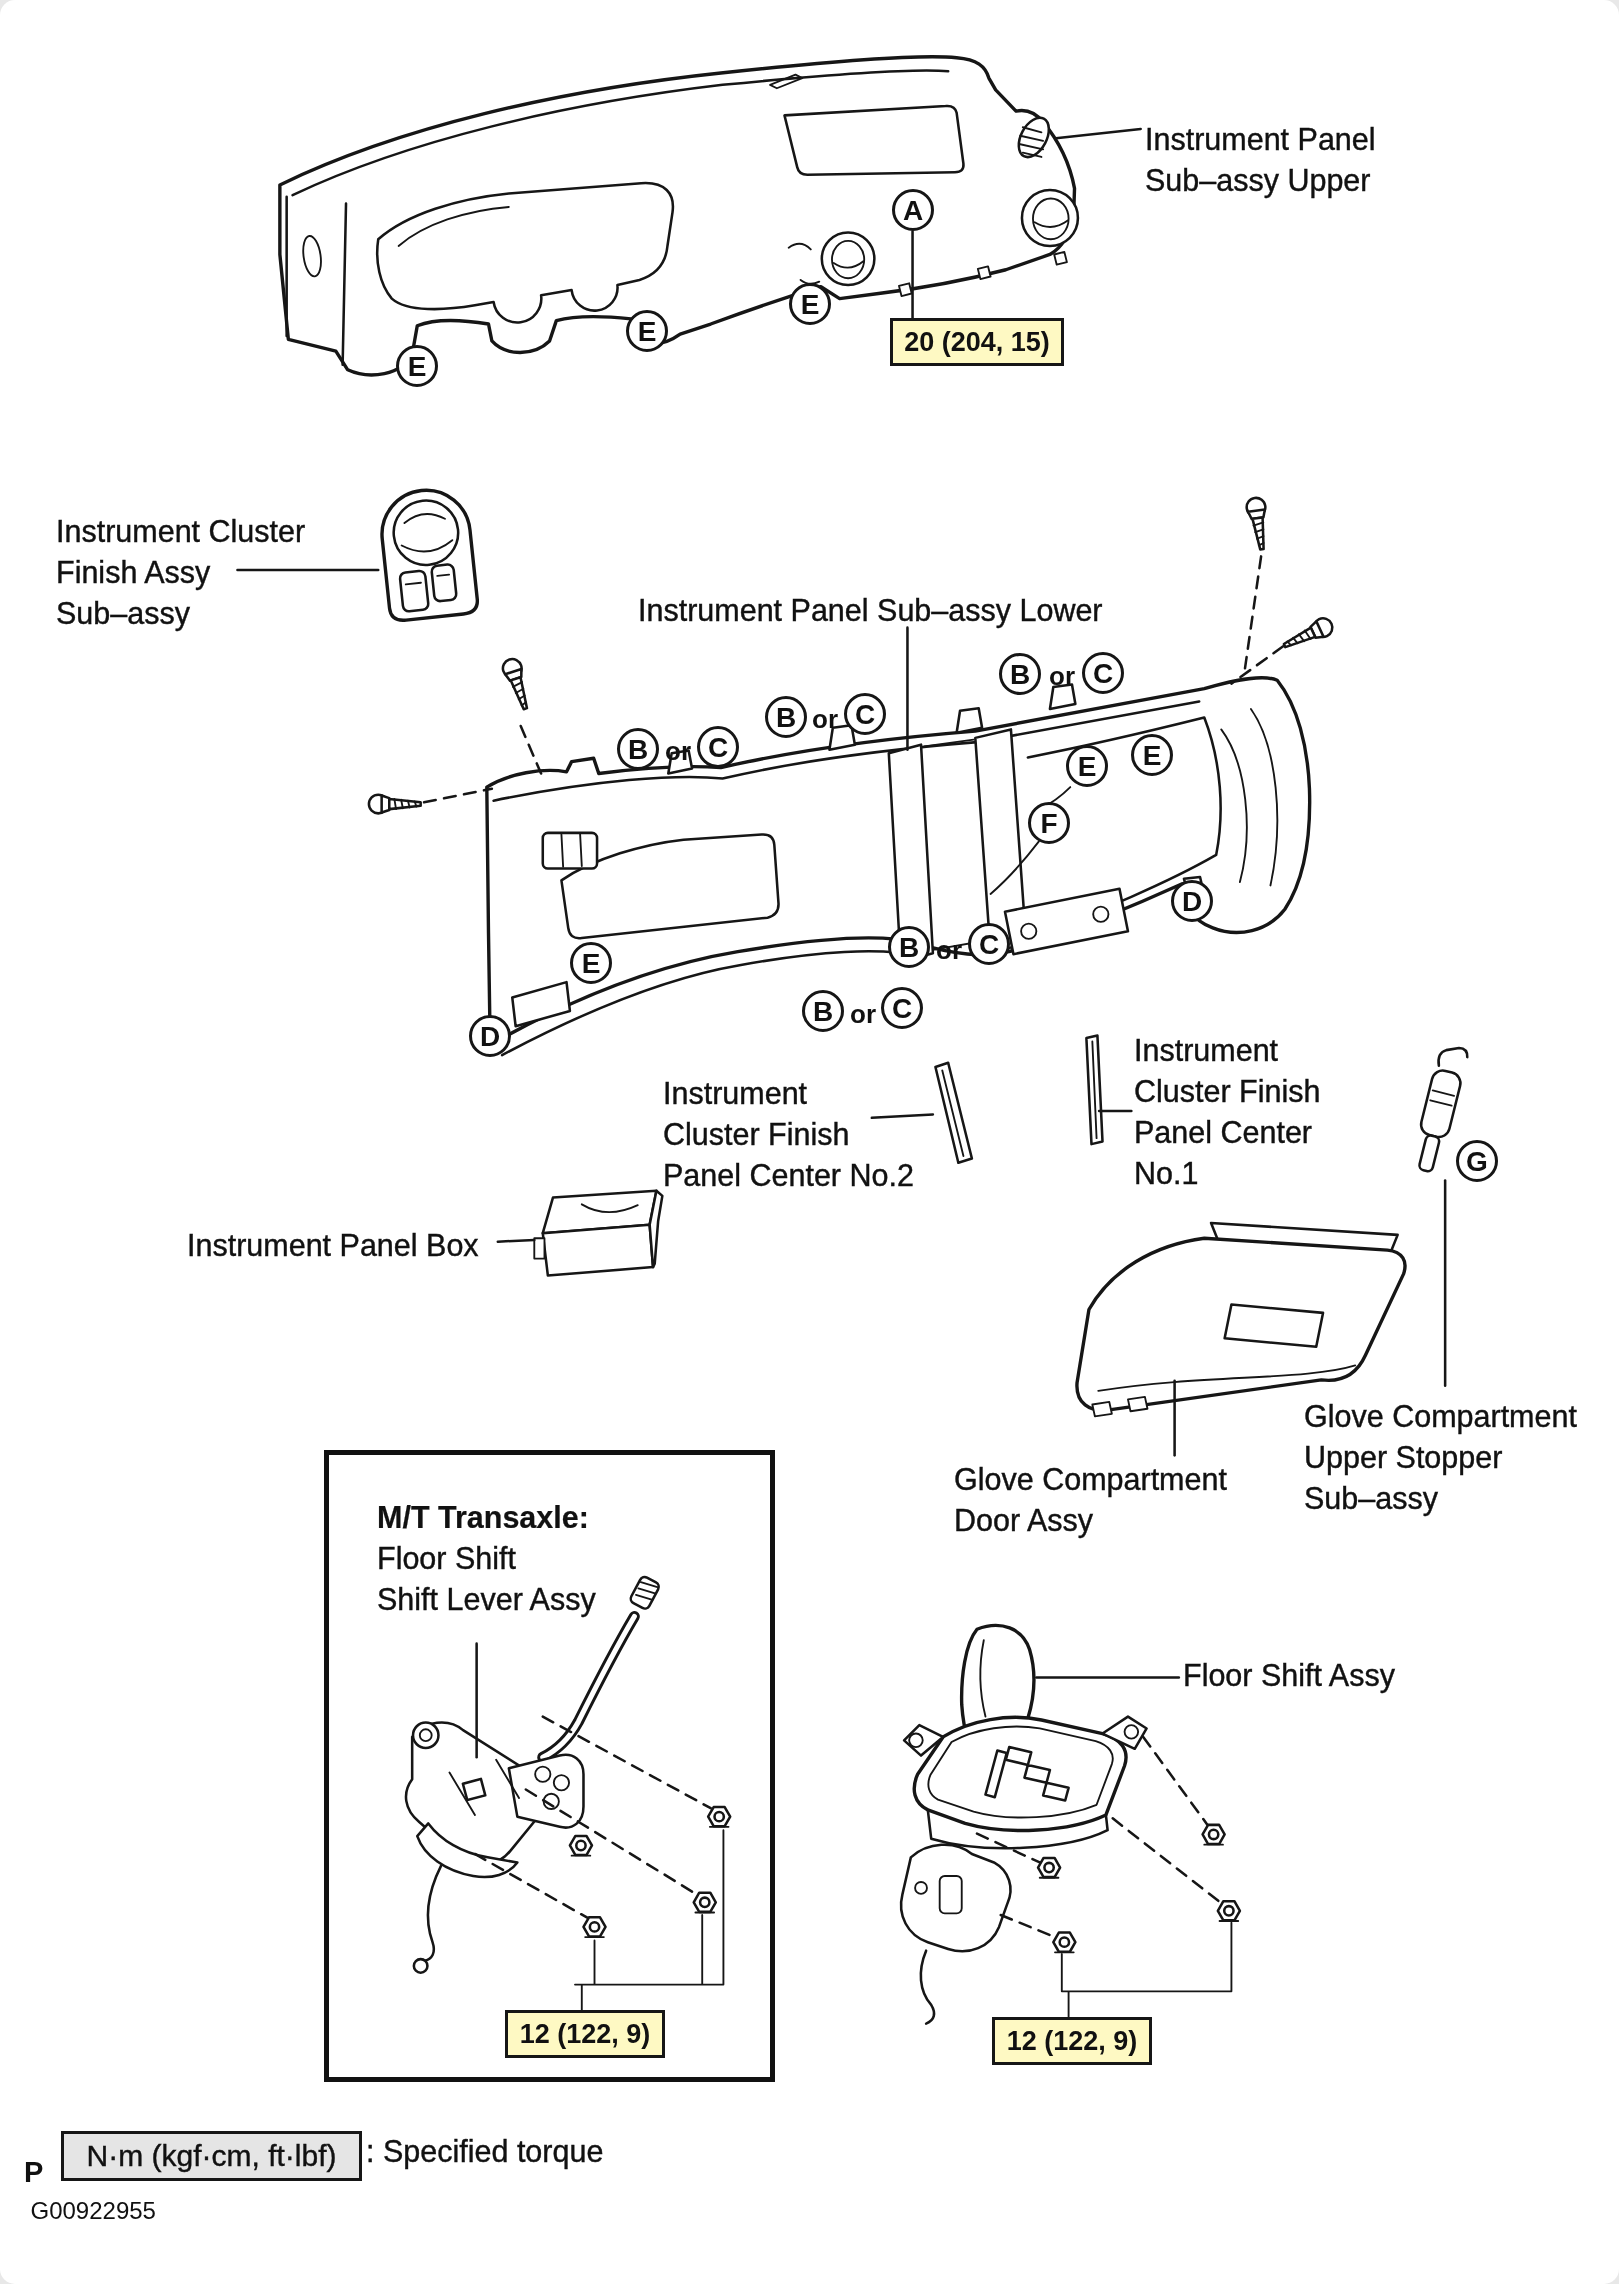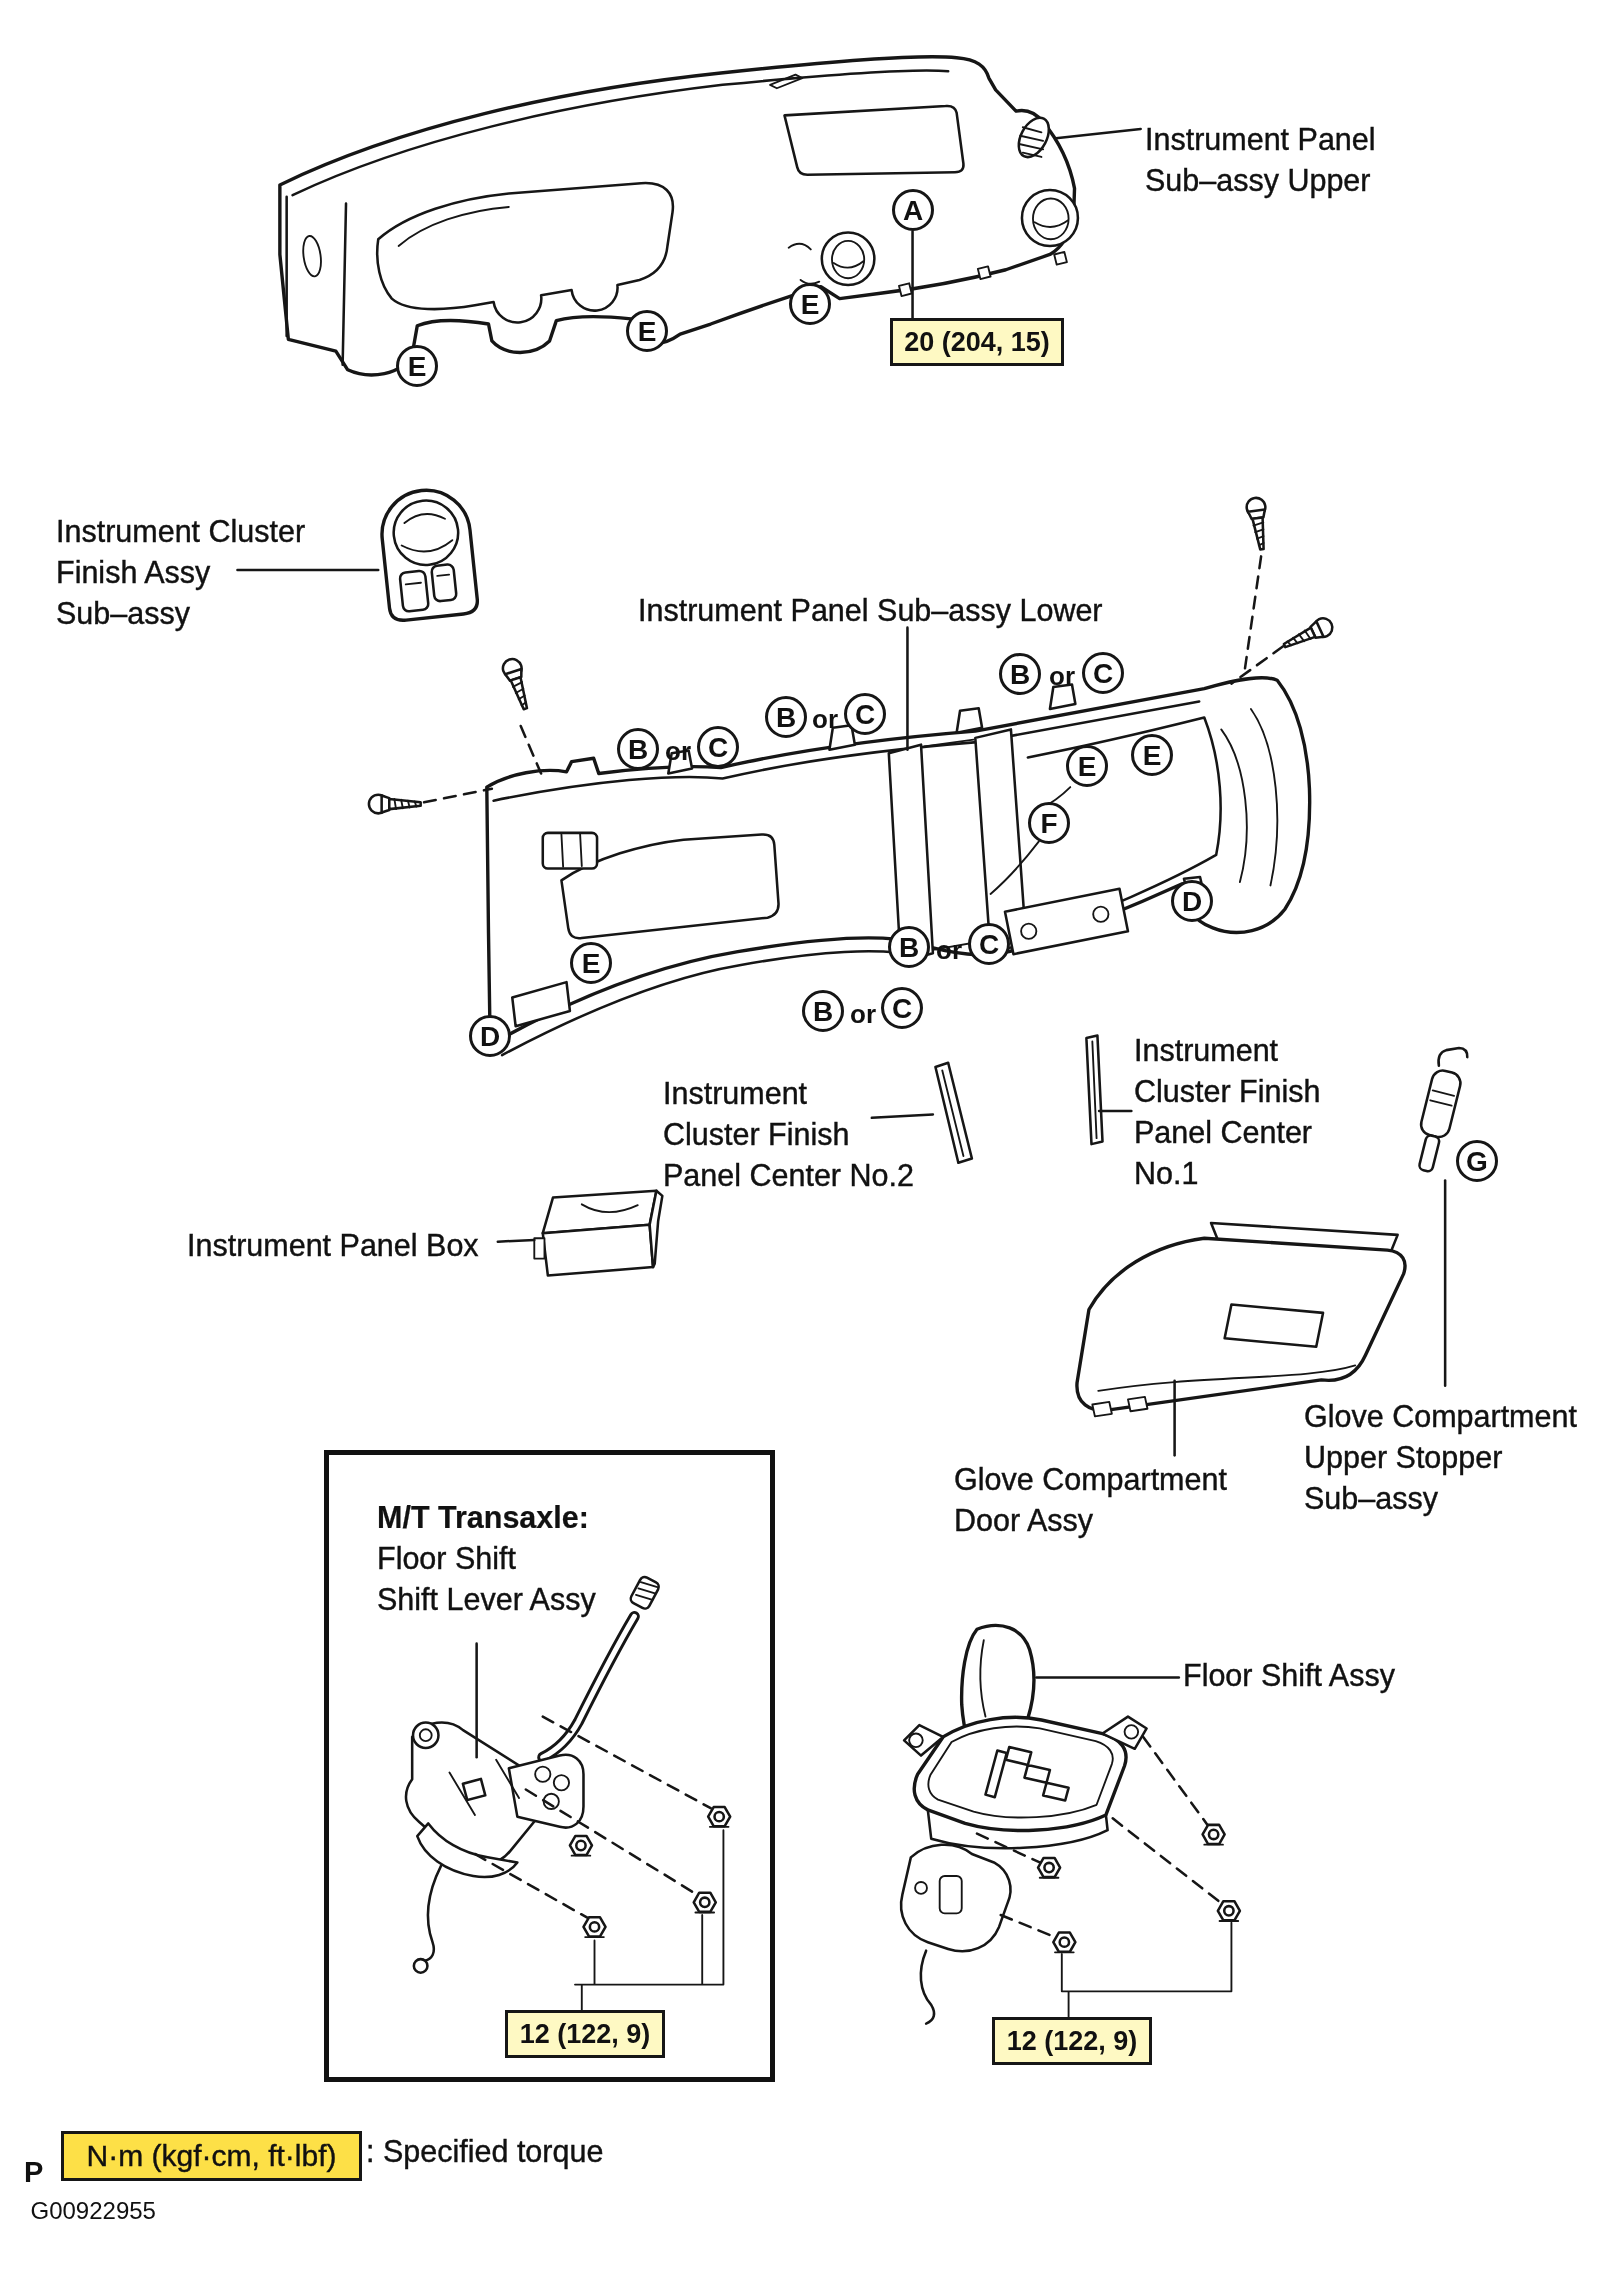--- a/index.html
+++ b/index.html
@@ -1,38 +1,38 @@
 <!DOCTYPE html>
 <html style="font-size:13.6px"><head>
 <meta charset="utf-8">
 <style>
   html,body{margin:0;padding:0;background:#e8e8e8;}
   .page{position:relative;width:1619px;height:2284px;background:#ffffff;overflow:hidden;
-        font-family:"Liberation Sans",sans-serif;color:#111;}
+        font-family:"Liberation Sans",sans-serif;color:#111;border-radius:15px;}
   svg.art{position:absolute;left:0;top:0;}
   svg.art *{vector-effect:none;}
   .ln{stroke:#161616;stroke-width:3;fill:none;stroke-linecap:round;stroke-linejoin:round;}
   .w{fill:#ffffff;}
   .thin{stroke-width:2.2;}
   .thick{stroke-width:4;}
   .dash{stroke-dasharray:14 10;}
   .lbl{position:absolute;font-size:30.5px;line-height:41px;white-space:nowrap;
        -webkit-text-stroke:0.4px #111;}
   .lbl div{height:41px;}
   .b{font-weight:700;-webkit-text-stroke:0.2px #111;}
   .co{position:absolute;width:42px;height:42px;margin:-21px 0 0 -21px;border:3px solid #161616;
       border-radius:50%;background:#fff;text-align:center;box-sizing:border-box;
       font-weight:700;font-size:28px;line-height:37px;}
   .or{position:absolute;transform:translate(-50%,-50%);font-weight:700;font-size:26px;}
   .tq{position:absolute;border:3px solid #161616;background:#fef9c3;display:flex;
       align-items:center;justify-content:center;font-weight:700;font-size:27px;}
   .mtbox{position:absolute;left:324px;top:1450px;width:451px;height:632px;
          border:5.1px solid #111;box-sizing:border-box;}
   .legendbox{position:absolute;left:61px;top:2131px;width:295px;height:44px;border:3px solid #161616;
-             background:#fde047;display:flex;align-items:center;justify-content:center;
+             background:#e5e5e5;display:flex;align-items:center;justify-content:center;
              font-size:30px;-webkit-text-stroke:0.4px #111;}
   .meaning{position:absolute;left:366px;top:2134px;font-size:30.5px;-webkit-text-stroke:0.4px #111;}
   .pmark{position:absolute;left:24px;top:2156px;font-size:29px;font-weight:700;}
   .figcode{position:absolute;left:30.5px;top:2197px;font-size:24px;}
 </style>
 </head>
 <body>
 
 <div class="page">
 

